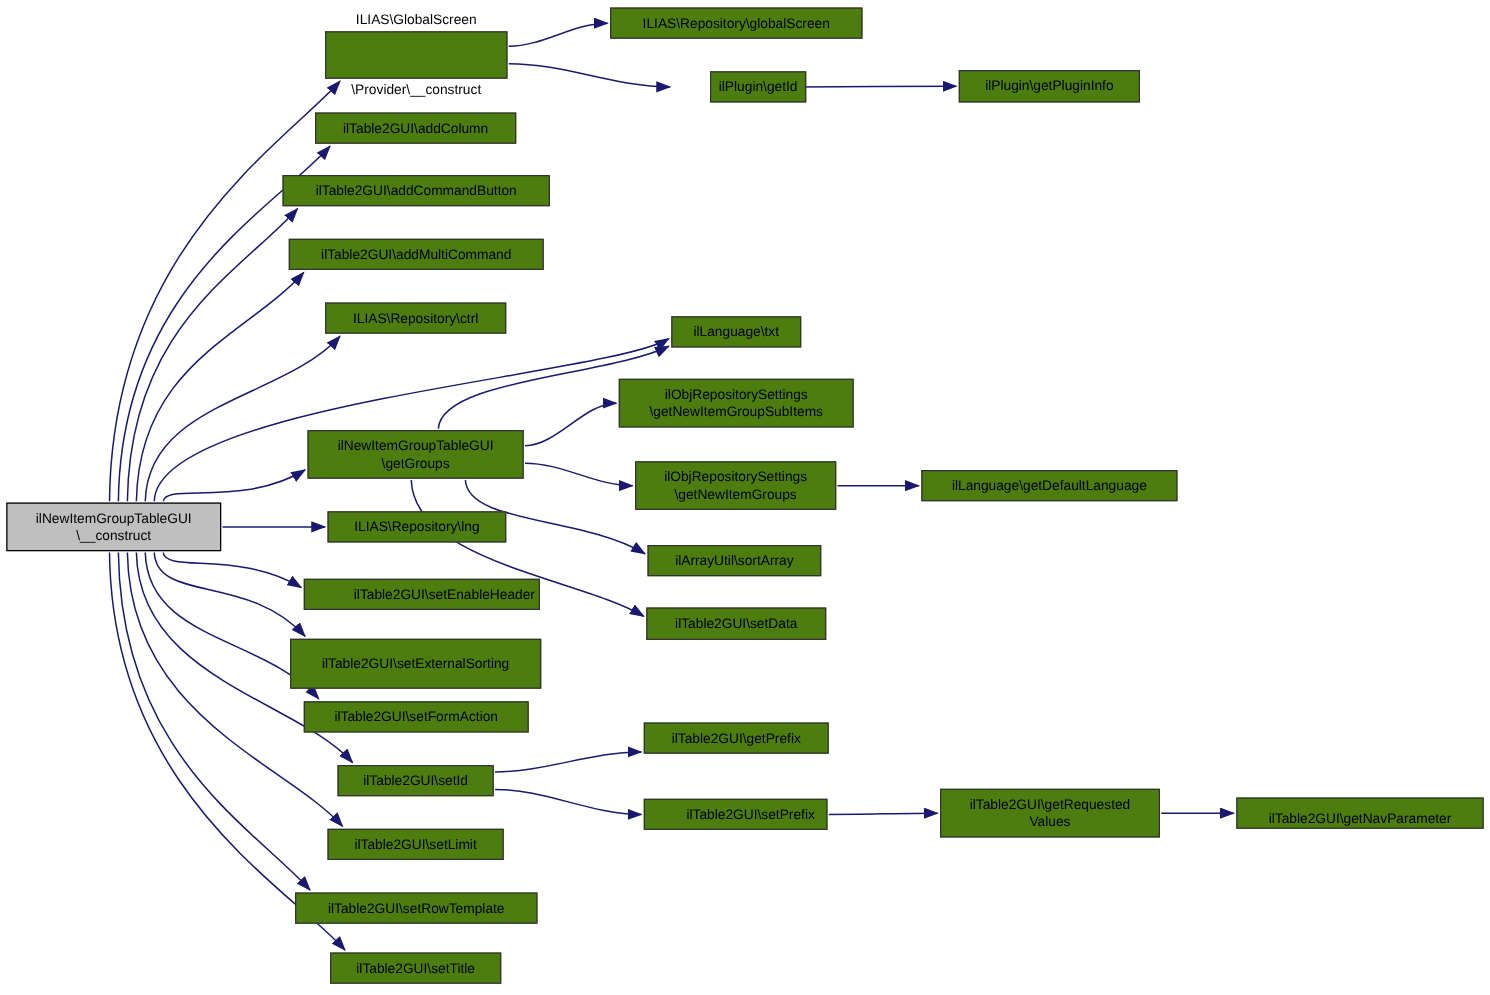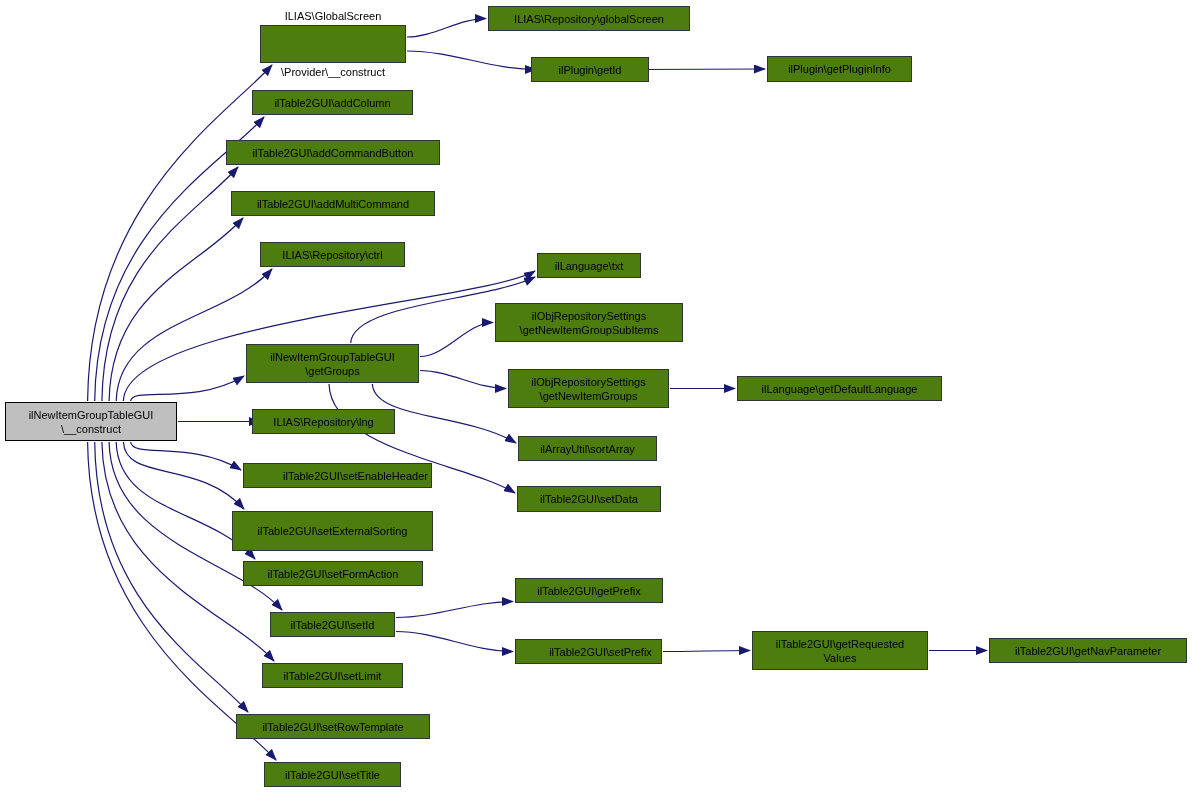--- a/index.html
+++ b/index.html
@@ -81,21 +81,21 @@
       <div class="lbl">ilNewItemGroupTableGUI</div>
       <div class="lbl">\__construct</div>
     </div>
     <div class="node" style="left: 260px; top: 25px; width: 146px; height: 38px; gap: 42px;">
       <div class="lbl">ILIAS\GlobalScreen</div>
       <div class="lbl">\Provider\__construct</div>
     </div>
     <div class="node" style="left: 488px; top: 6px; width: 202px; height: 25px;">
       <div class="lbl">ILIAS\Repository\globalScreen</div>
     </div>
-    <div class="node" style="left: 531px; top: 57px; width: 118px; height: 25px; text-align: right;">
+    <div class="node" style="left: 568px; top: 57px; width: 77px; height: 25px; text-align: right;">
       <div class="lbl">ilPlugin\getId</div>
     </div>
     <div class="node" style="left: 767px; top: 56px; width: 145px; height: 26px;">
       <div class="lbl">ilPlugin\getPluginInfo</div>
     </div>
     <div class="node" style="left: 252px; top: 90px; width: 161px; height: 25px;">
       <div class="lbl">ilTable2GUI\addColumn</div>
     </div>
     <div class="node" style="left: 226px; top: 140px; width: 214px; height: 25px;">
       <div class="lbl">ilTable2GUI\addCommandButton</div>
@@ -117,21 +117,21 @@
       <div class="lbl">ilNewItemGroupTableGUI</div>
       <div class="lbl">\getGroups</div>
     </div>
     <div class="node" style="left: 508px; top: 369px; width: 161px; height: 39px;">
       <div class="lbl">ilObjRepositorySettings</div>
       <div class="lbl">\getNewItemGroups</div>
     </div>
     <div class="node" style="left: 737px; top: 376px; width: 205px; height: 25px; align-items: center;">
       <div class="lbl">ilLanguage\getDefaultLanguage</div>
     </div>
-    <div class="node" style="left: 252px; top: 409px; width: 143px; height: 25px; align-items: center;">
+    <div class="node" style="left: 262px; top: 409px; width: 143px; height: 25px; align-items: center;">
       <div class="lbl">ILIAS\Repository\lng</div>
     </div>
     <div class="node" style="left: 243px; top: 463px; width: 189px; height: 25px; padding-left: 36px;">
       <div class="lbl">ilTable2GUI\setEnableHeader</div>
     </div>
     <div class="node" style="left: 518px; top: 436px; width: 139px; height: 25px;">
       <div class="lbl">ilArrayUtil\sortArray</div>
     </div>
     <div class="node" style="left: 517px; top: 486px; width: 144px; height: 26px;">
       <div class="lbl">ilTable2GUI\setData</div>
@@ -148,21 +148,21 @@
     <div class="node" style="left: 515px; top: 578px; width: 148px; height: 25px;">
       <div class="lbl">ilTable2GUI\getPrefix</div>
     </div>
     <div class="node" style="left: 515px; top: 639px; width: 147px; height: 25px; padding-left: 24px;">
       <div class="lbl">ilTable2GUI\setPrefix</div>
     </div>
     <div class="node" style="left: 752px; top: 631px; width: 176px; height: 39px;">
       <div class="lbl">ilTable2GUI\getRequested</div>
       <div class="lbl">Values</div>
     </div>
-    <div class="node" style="left: 989px; top: 638px; width: 198px; height: 25px;">
+    <div class="node" style="left: 989px; top: 638px; width: 198px; height: 25px; justify-content: flex-end;">
       <div class="lbl">ilTable2GUI\getNavParameter</div>
     </div>
     <div class="node" style="left: 262px; top: 663px; width: 141px; height: 25px;">
       <div class="lbl">ilTable2GUI\setLimit</div>
     </div>
     <div class="node" style="left: 236px; top: 714px; width: 194px; height: 25px;">
       <div class="lbl">ilTable2GUI\setRowTemplate</div>
     </div>
     <div class="node" style="left: 264px; top: 762px; width: 137px; height: 25px;">
       <div class="lbl">ilTable2GUI\setTitle</div>

